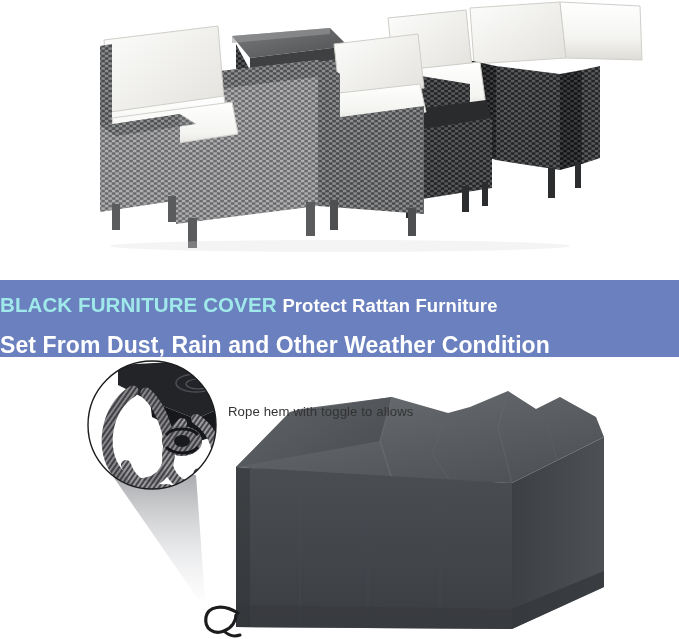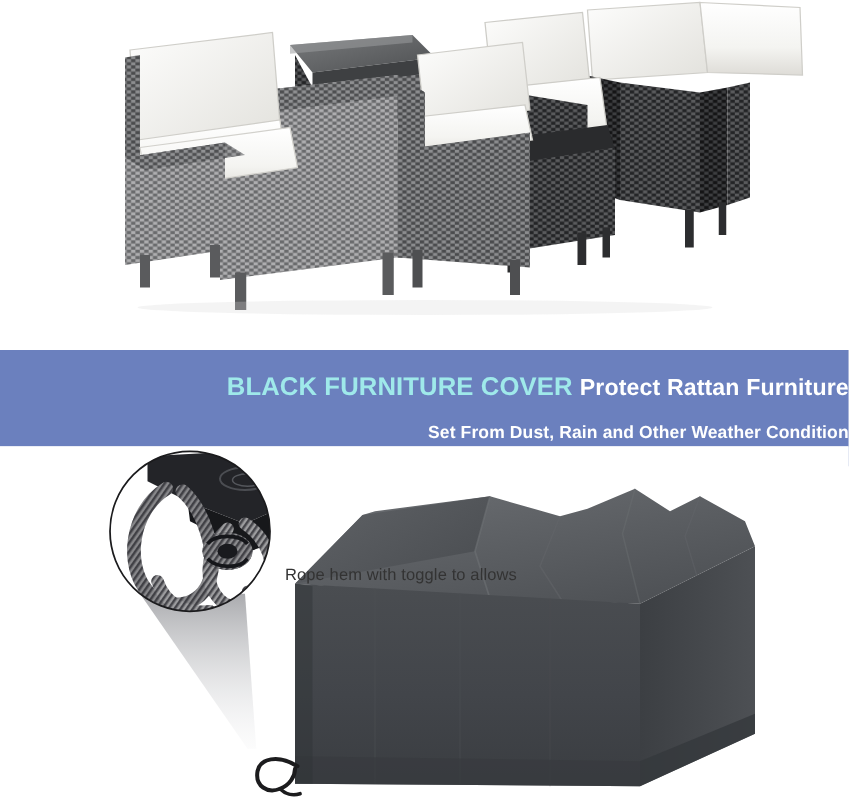--- a/index.html
+++ b/index.html
@@ -11,45 +11,45 @@
   .page{position:relative;width:679px;height:639px;background:#ffffff;}
 
   
   .hero{position:absolute;left:0;top:0;width:679px;height:280px;background:#ffffff;overflow:hidden;}
   .hero svg{display:block;width:679px;height:280px;}
 
   
   .banner{
     position:absolute;left:0;top:280px;width:679px;height:93px;
     background:#6b80be;
-    display:flex;flex-direction:column;align-items:flex-end;justify-content:center;
+    display:flex;flex-direction:column;align-items:flex-start;justify-content:center;
     box-sizing:border-box;
   }
   .banner-line{
     white-space:nowrap;
     font-weight:bold;
     letter-spacing:.1px;
     line-height:1.12;
     text-align:center;
   }
   .banner-line1{font-size:20.5px;}
-  .banner-line2{font-size:14px;color:#ffffff;margin-top:16px;}
+  .banner-line2{font-size:23px;color:#ffffff;margin-top:16px;}
   .bn-hi{color:#9fe9ea;}
   .bn-wh{color:#ffffff;font-size:18.5px;}
 
   
   .bottom{position:absolute;left:0;top:357px;width:679px;height:282px;background:#ffffff;overflow:hidden;}
   .bottom svg{display:block;width:679px;height:282px;}
 
   .caption{
     position:absolute;left:228px;top:402px;width:300px;
     font-size:13.2px;line-height:1.47;color:#333333;
     font-weight:400;letter-spacing:.1px;
   }
-  .caption div{white-space:nowrap;margin-top:48px;}
+  .caption div{white-space:nowrap;}
 </style>
 </head>
 <body>
 
 <div class="page">
 
   <div class="hero">
     <svg viewBox="0 0 679 280" xmlns="http://www.w3.org/2000/svg">
       <defs>
 

